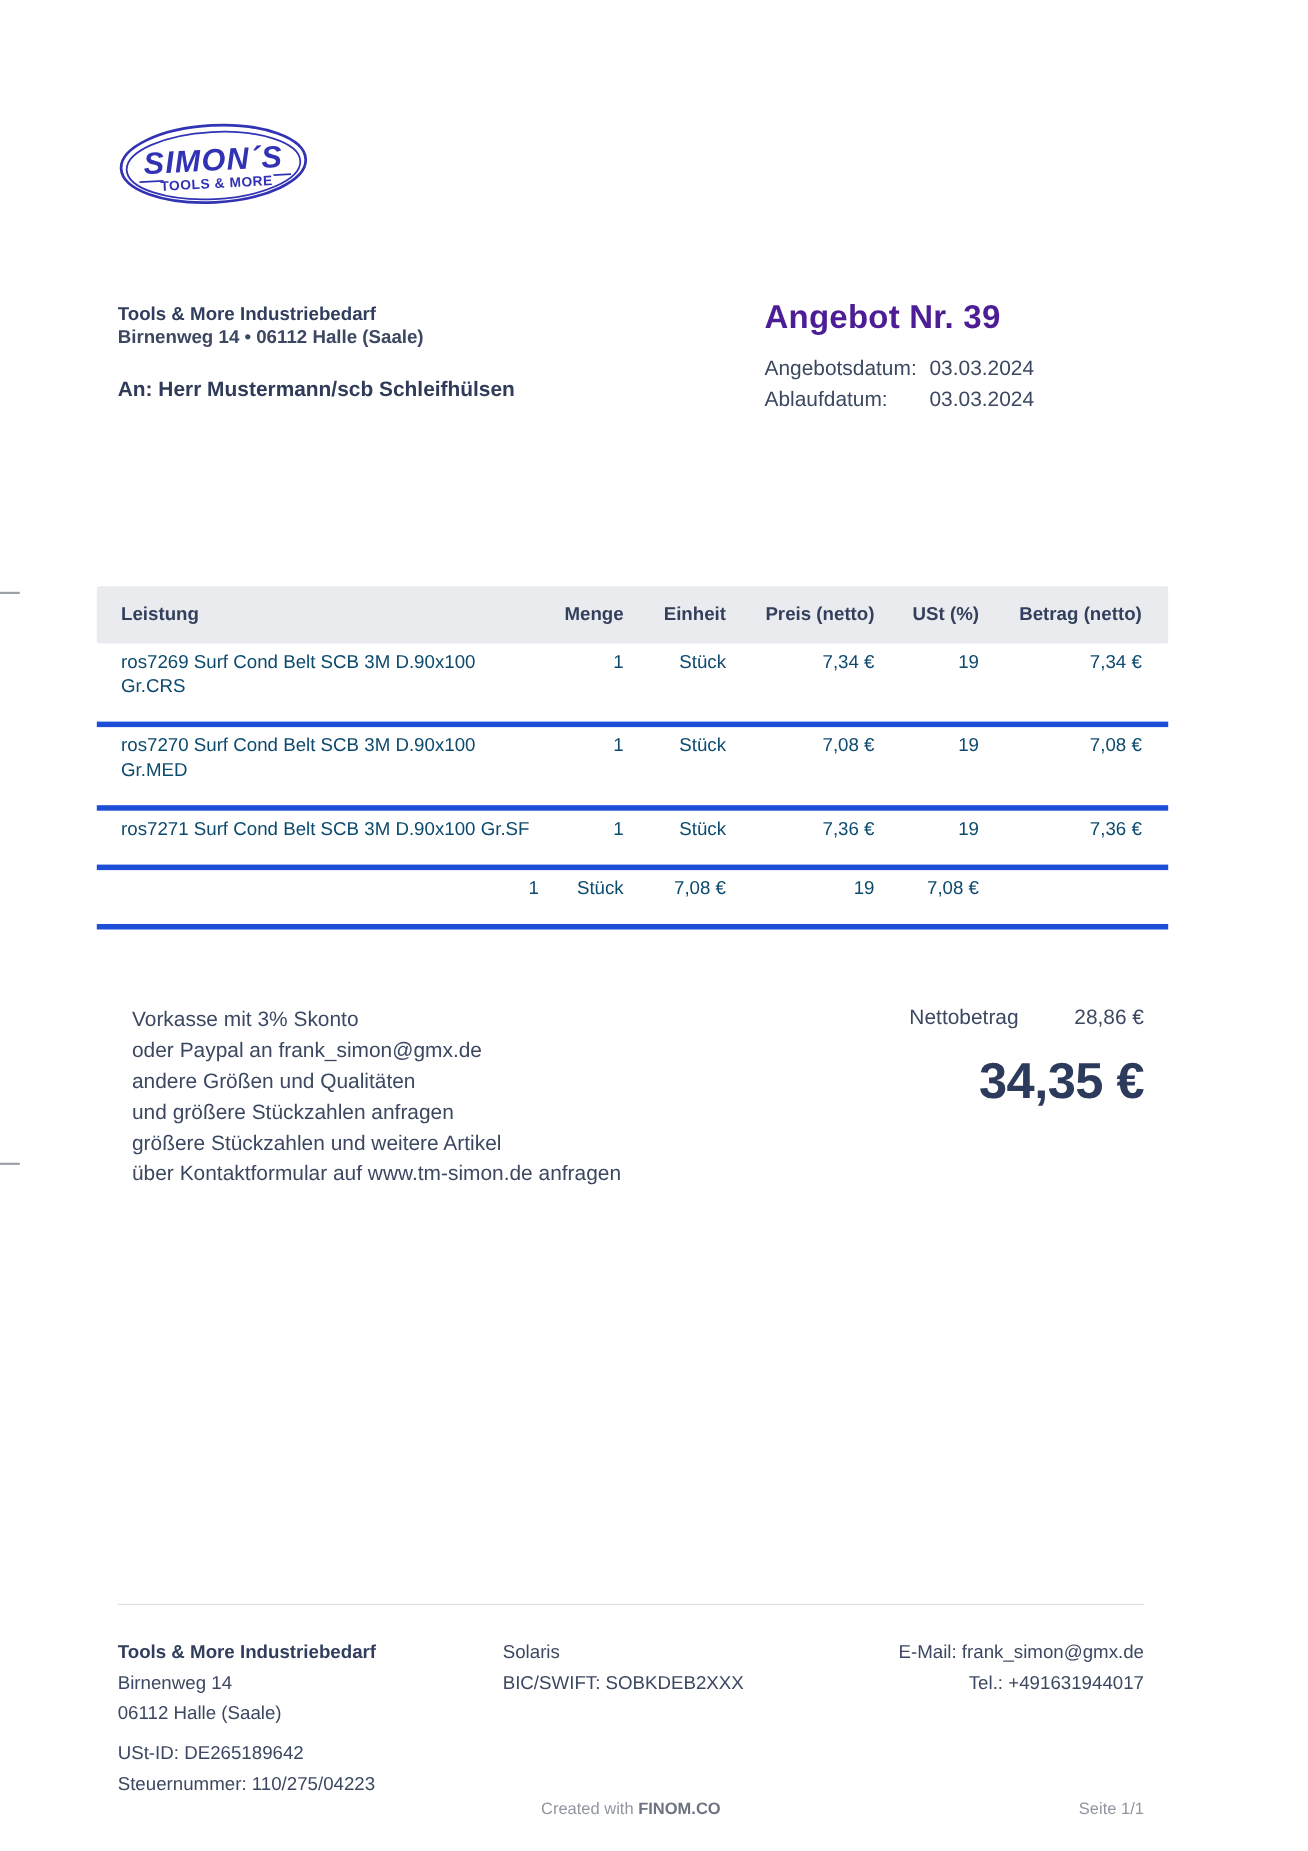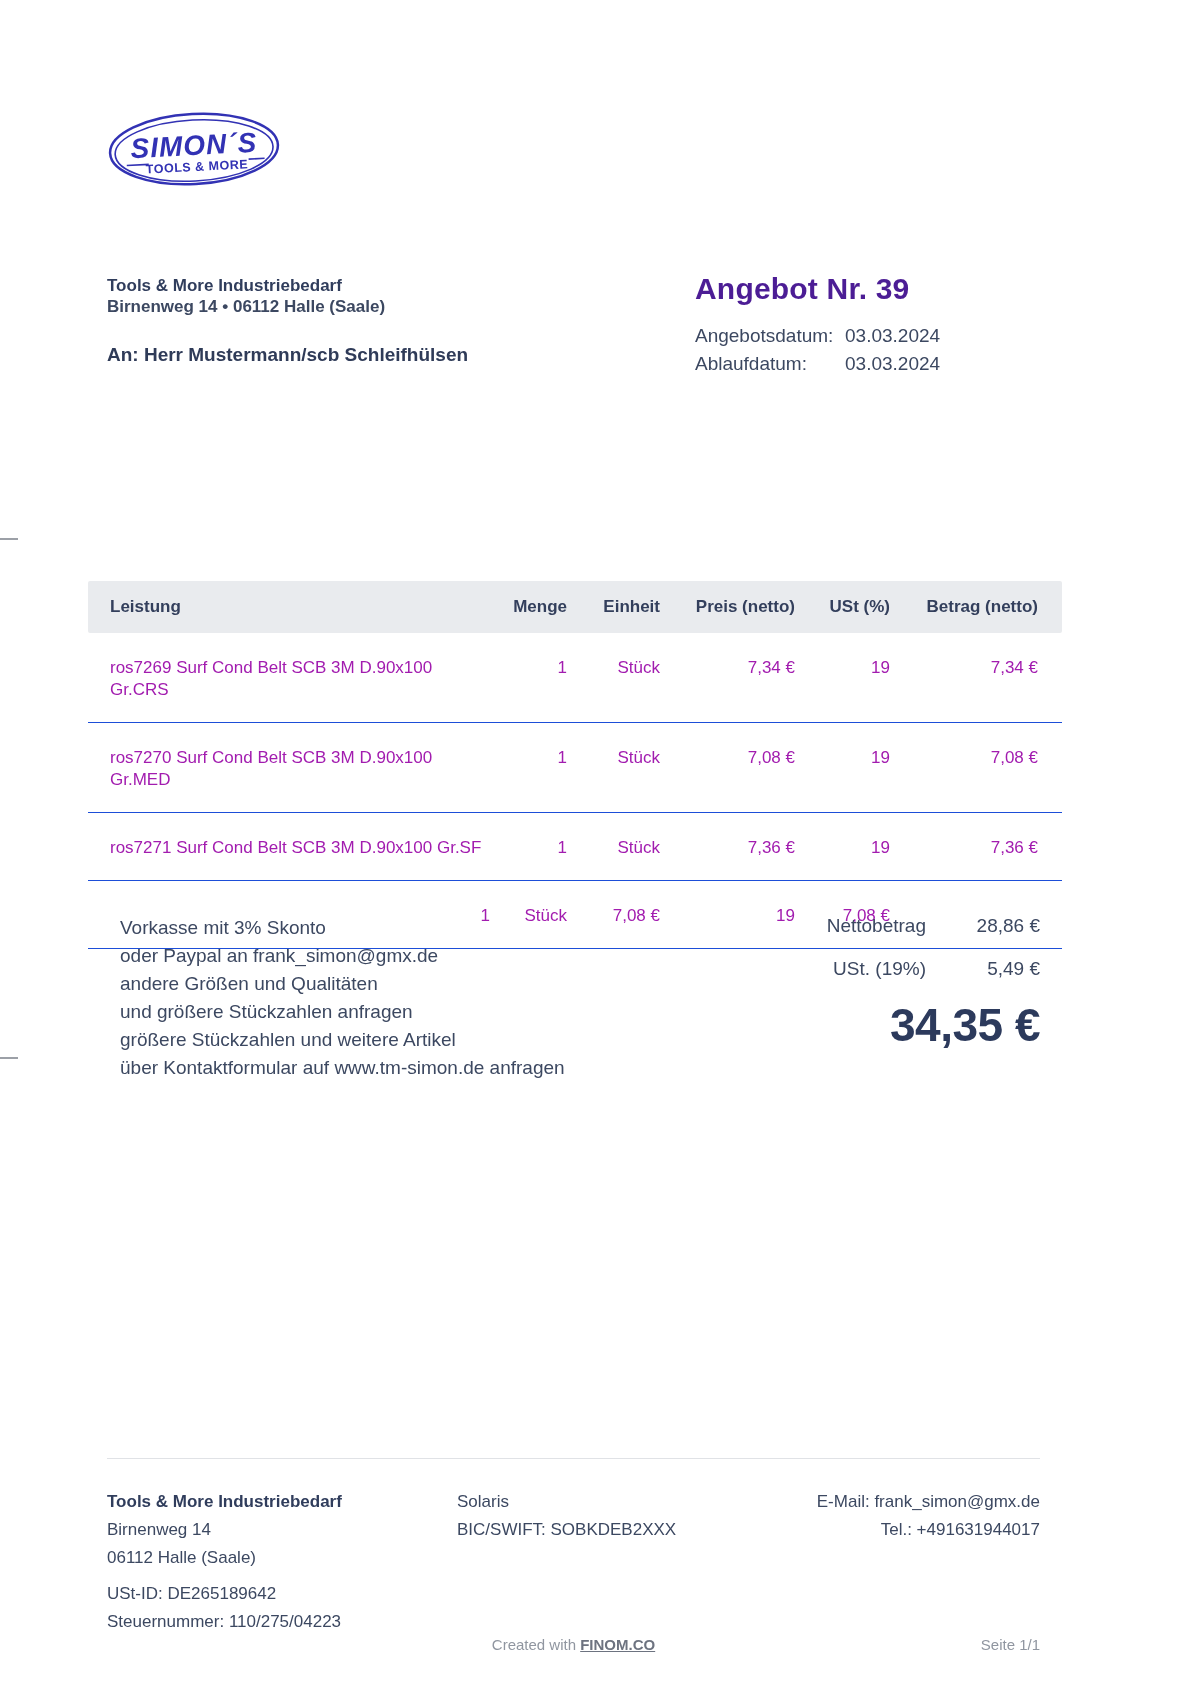--- a/index.html
+++ b/index.html
@@ -21,26 +21,26 @@
   
   .offer-title{position:absolute;left:695px;top:272px;font-size:30px;font-weight:bold;color:#4c1d95;letter-spacing:0.2px;}
   .offer-dates{position:absolute;left:695px;top:322px;font-size:19px;color:#3c4861;}
   .offer-dates .drow{display:grid;grid-template-columns:150px auto;column-gap:0;line-height:28px;}
   
   .tbl{position:absolute;left:88px;top:533px;width:974px;font-size:17px;}
   .thead{
     background:#e9ebee;height:52px;display:grid;align-items:center;
     grid-template-columns:380px 77px 93px 135px 95px 148px;
     padding:0 24px 0 22px;box-sizing:content-box;
-    font-weight:bold;color:#333f5c;border-radius:2px;margin-top:48px;
+    font-weight:bold;color:#333f5c;border-radius:2px;
   }
   .trow{
     display:grid;grid-template-columns:380px 77px 93px 135px 95px 148px;
-    padding:24px 24px 21px 22px;line-height:22px;color:#a21caf;
-    border-bottom:1px solid #1d4ed8;
+    padding:6px 24px 21px 22px;line-height:22px;color:#0c4a6e;
+    border-bottom:5px solid #1d4ed8;
   }
   .c-right{text-align:right;}
   
   .notes{position:absolute;left:109px;top:914px;font-size:19px;line-height:28px;color:#3c4861;margin-left:11px;}
   
   .totals{position:absolute;right:149px;top:912px;width:320px;}
   .totrow{display:grid;grid-template-columns:1fr 100px;column-gap:14px;font-size:19px;line-height:28px;margin-bottom:15px;color:#3c4861;}
   .totrow .lbl{text-align:right;}
   .totrow .val{text-align:right;}
   .grand{margin-top:8px;text-align:right;font-size:46px;font-weight:bold;color:#2c3a5c;letter-spacing:-0.5px;}
@@ -50,21 +50,21 @@
   .fold.f2{top:1057px;}
   
   .footer-rule{position:absolute;left:107px;top:1458px;width:933px;height:1px;background:#e0e2e6;}
   .footer{position:absolute;left:107px;top:1488px;width:933px;font-size:17px;line-height:28px;color:#3c4861;}
   .fcols{display:grid;grid-template-columns:350px 1fr auto;}
   .fcol3{text-align:right;}
   .fc-company{font-weight:bold;color:#303d5c;}
   .f-tax{margin-top:8px;}
   .pagebar{position:absolute;left:107px;top:1636px;width:933px;font-size:15px;color:#9096a0;}
   .created{position:absolute;left:0;right:0;text-align:center;}
-  .created b{color:#6d7380;text-decoration:underline;}
+  .created b{color:#6d7380;}
   .seite{position:absolute;right:0;}
 </style>
 </head>
 <body>
 
 <div class="page">
 
   <svg class="logo" viewBox="0 0 180 82">
     <g transform="rotate(-3 90 41)">
       <ellipse cx="90" cy="41" rx="84" ry="35" fill="none" stroke="#3232b4" stroke-width="2.5"></ellipse>
@@ -147,24 +147,20 @@
     <div>und größere Stückzahlen anfragen</div>
     <div>größere Stückzahlen und weitere Artikel</div>
     <div>über Kontaktformular auf www.tm-simon.de anfragen</div>
   </div>
 
   <div class="totals">
     <div class="totrow">
       <span class="lbl">Nettobetrag</span>
       <span class="val">28,86 €</span>
     </div>
-    <div class="totrow">
-      <span class="lbl">USt. (19%)</span>
-      <span class="val">5,49 €</span>
-    </div>
     <div class="grand">34,35 €</div>
   </div>
 
   <div class="fold f1"></div>
   <div class="fold f2"></div>
 
   <div class="footer-rule"></div>
   <div class="footer">
     <div class="fcols">
       <div>

